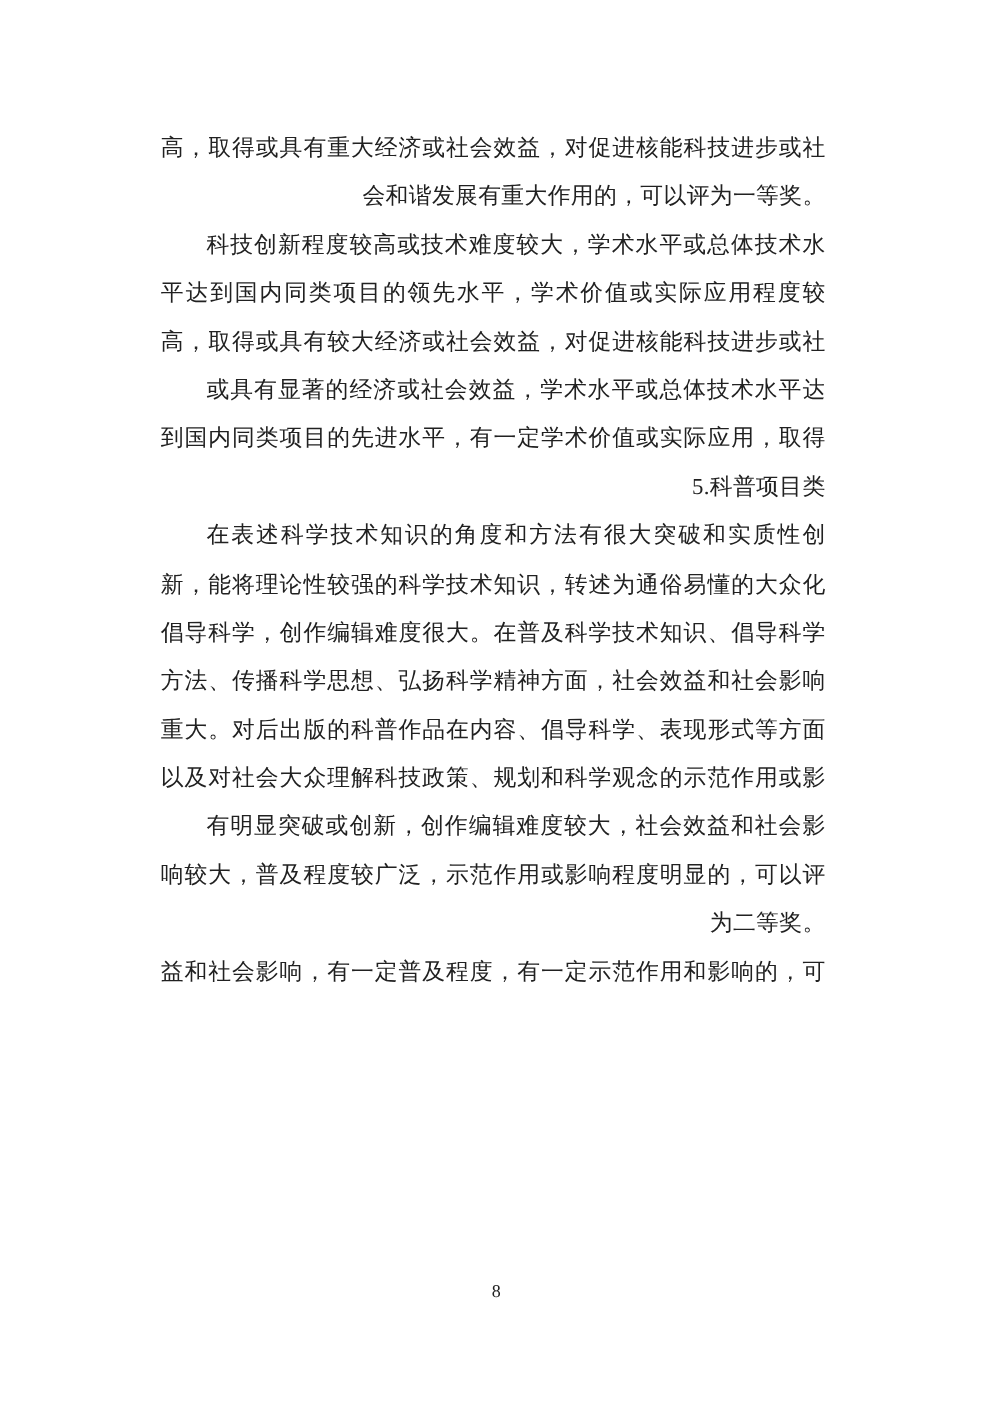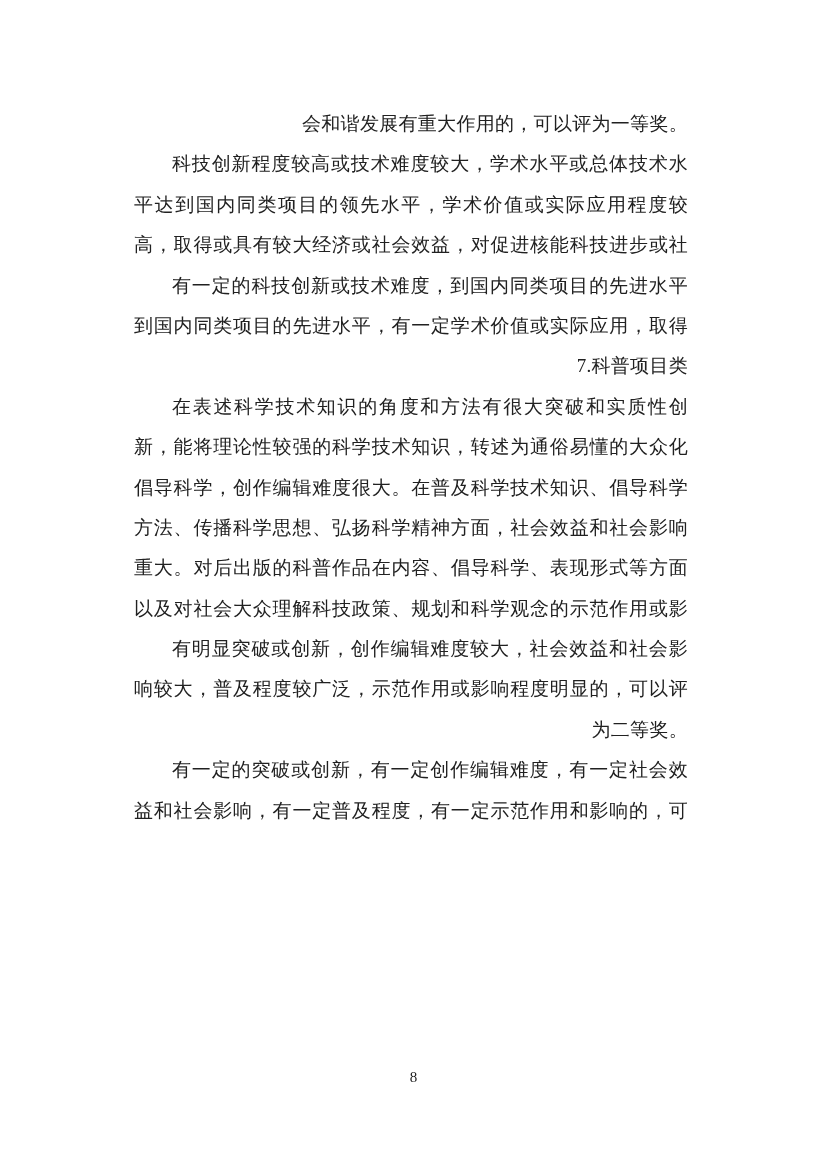--- a/index.html
+++ b/index.html
@@ -45,34 +45,34 @@
     text-align: center;
     font-size: 15px;
     line-height: 18px;
   }
 </style>
 </head>
 <body>
 
 <div class="page">
   <div class="text-block">
+    <div class="line just">高，取得或具有重大经济或社会效益，对促进核能科技进步或社</div>
     <div class="line">会和谐发展有重大作用的，可以评为一等奖。</div>
     <div class="line ind just">科技创新程度较高或技术难度较大，学术水平或总体技术水</div>
     <div class="line just">平达到国内同类项目的领先水平，学术价值或实际应用程度较</div>
     <div class="line just">高，取得或具有较大经济或社会效益，对促进核能科技进步或社</div>
-    <div class="line ind just">有一定的科技创新或技术难度，到国内同类项目的先进水平</div>
+    <div class="line ind just">或具有显著的经济或社会效益，学术水平或总体技术水平达</div>
     <div class="line just">到国内同类项目的先进水平，有一定学术价值或实际应用，取得</div>
-    <div class="line ind">7.科普项目类</div>
+    <div class="line ind">5.科普项目类</div>
     <div class="line ind just">在表述科学技术知识的角度和方法有很大突破和实质性创</div>
     <div class="line just">新，能将理论性较强的科学技术知识，转述为通俗易懂的大众化</div>
     <div class="line just">倡导科学，创作编辑难度很大。在普及科学技术知识、倡导科学</div>
     <div class="line just">方法、传播科学思想、弘扬科学精神方面，社会效益和社会影响</div>
     <div class="line just">重大。对后出版的科普作品在内容、倡导科学、表现形式等方面</div>
     <div class="line just">以及对社会大众理解科技政策、规划和科学观念的示范作用或影</div>
     <div class="line ind just">有明显突破或创新，创作编辑难度较大，社会效益和社会影</div>
     <div class="line just">响较大，普及程度较广泛，示范作用或影响程度明显的，可以评</div>
     <div class="line">为二等奖。</div>
-    <div class="line ind just">有一定的突破或创新，有一定创作编辑难度，有一定社会效</div>
     <div class="line just">益和社会影响，有一定普及程度，有一定示范作用和影响的，可</div>
   </div>
 
   <div class="footer">8</div>
 </div>
 
 </body></html>

